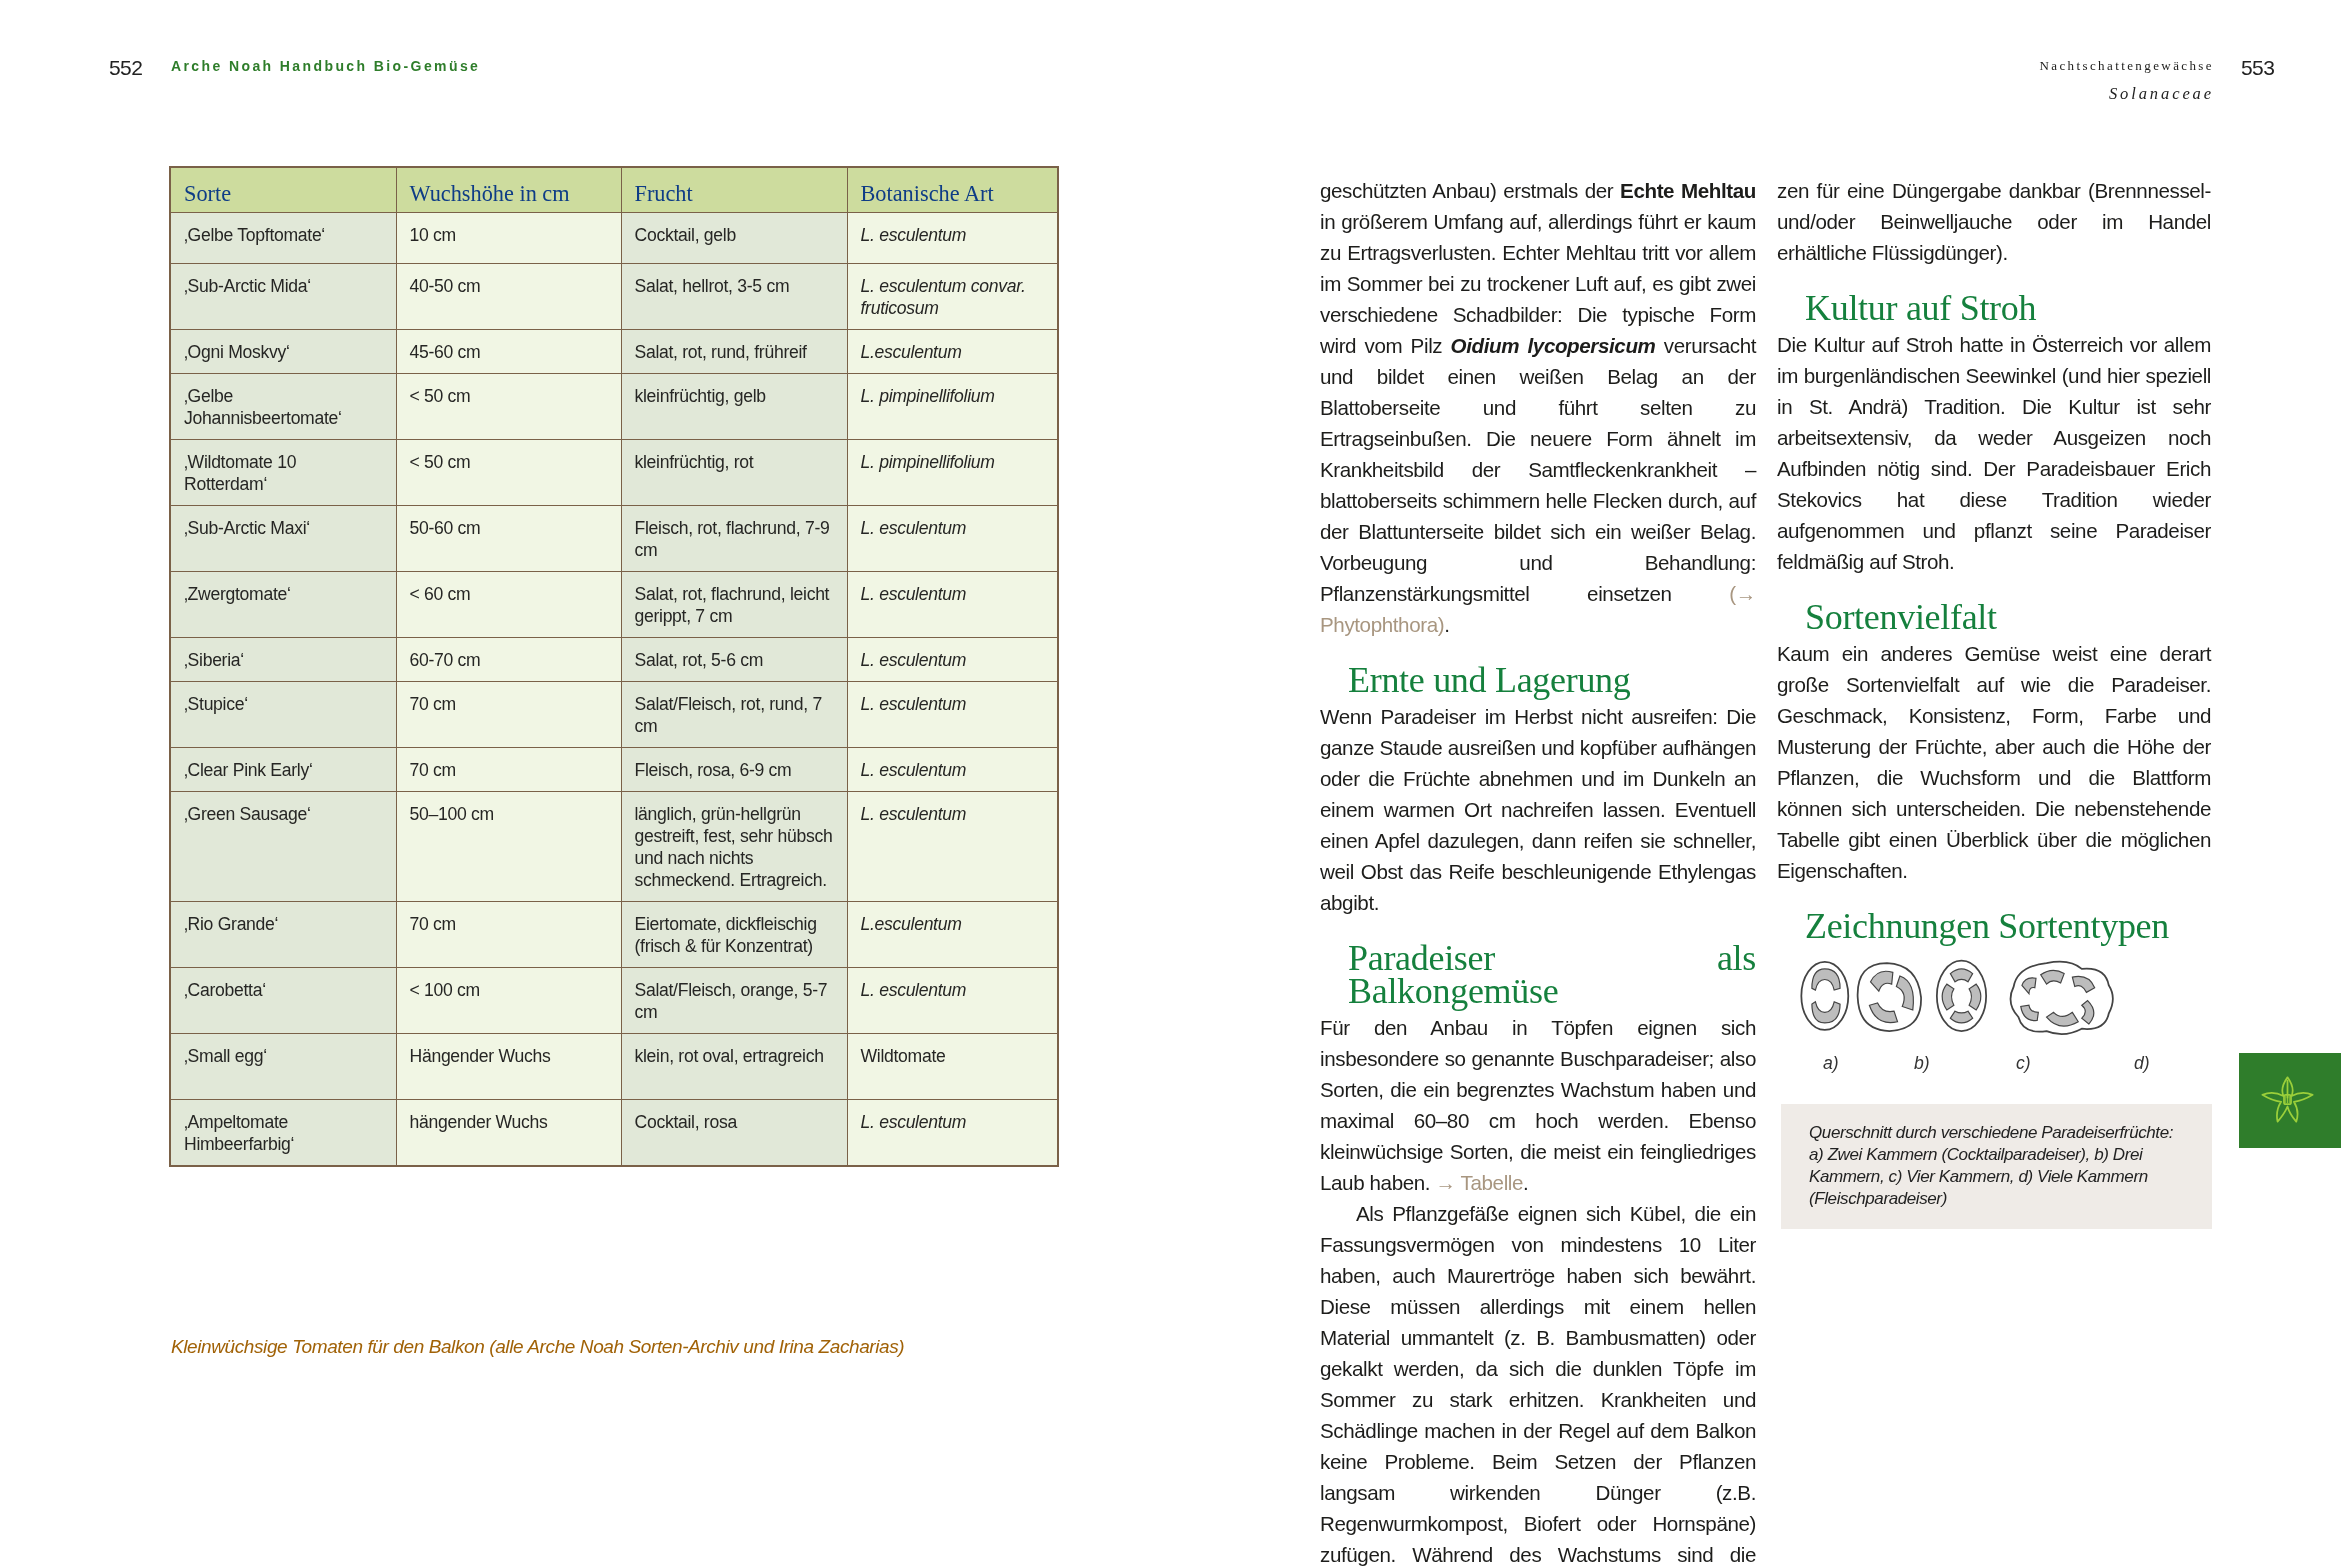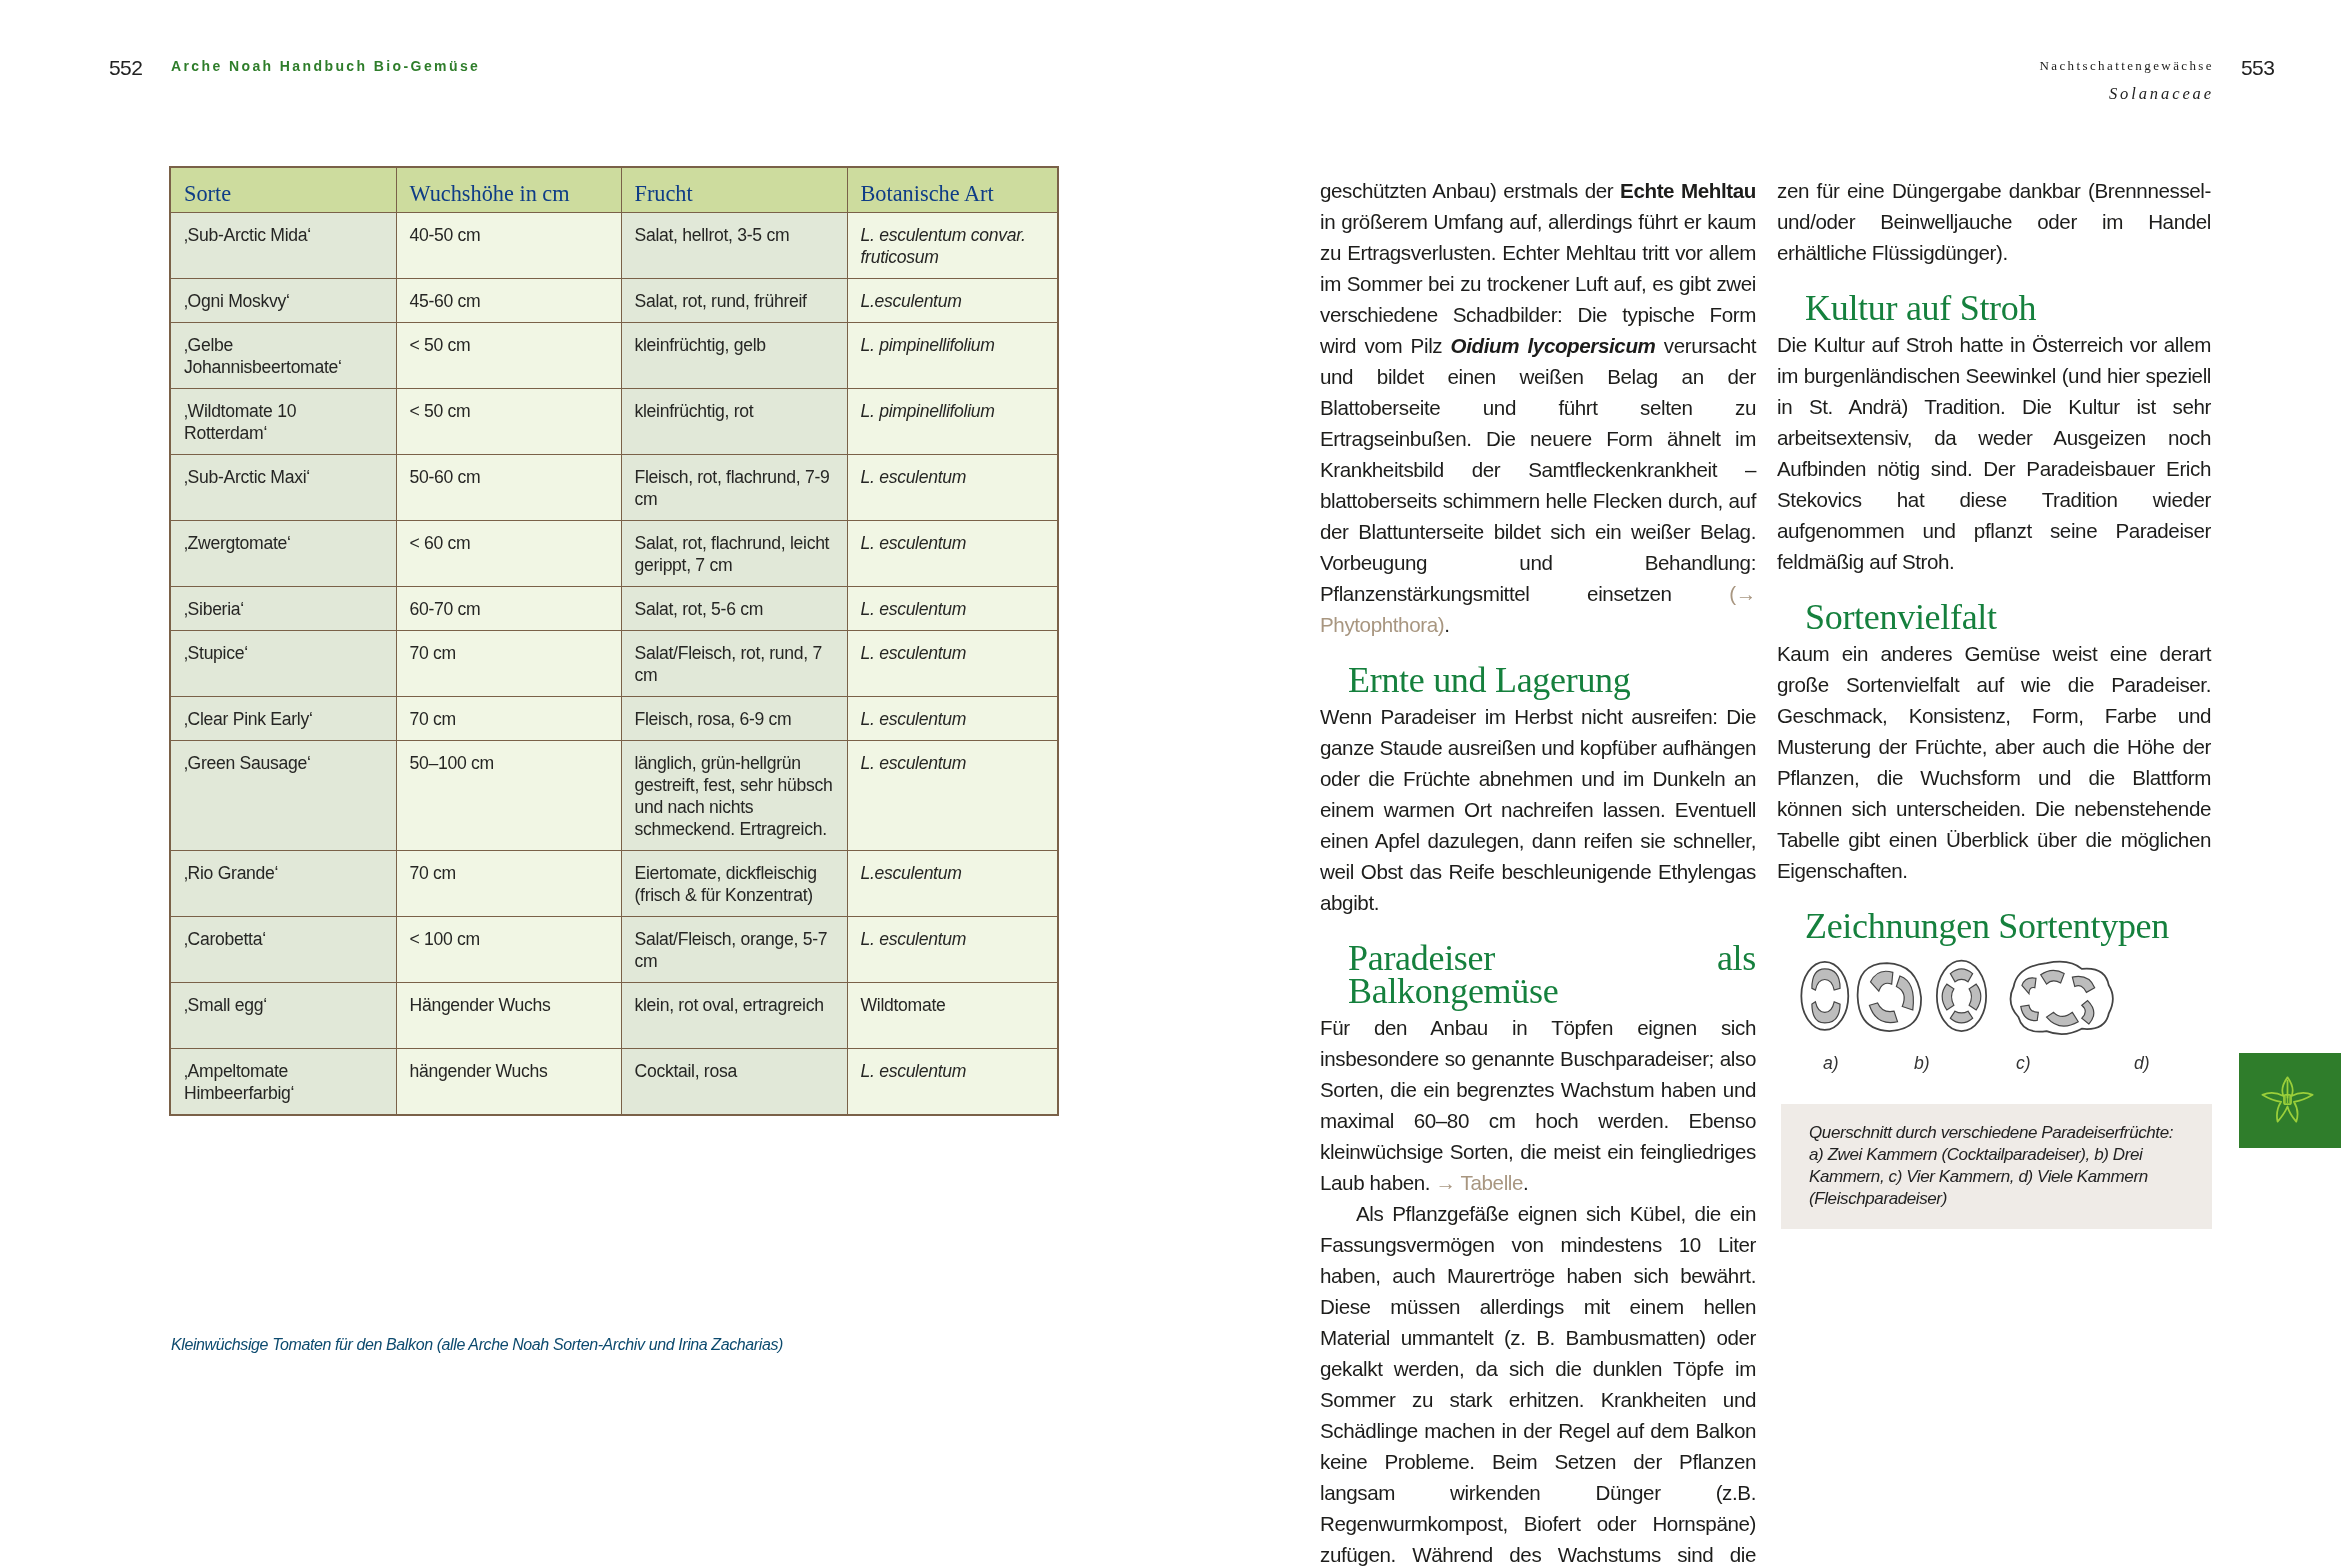--- a/index.html
+++ b/index.html
@@ -22,21 +22,21 @@
                  font-size:22.3px; color:#0e3c86; height:26px; padding-top:13px; padding-bottom:5px; }
   table.sorten td { font-family:"Liberation Sans", sans-serif; font-size:17.6px; line-height:22.3px;
                  color:#262624; letter-spacing:-0.3px; }
   table.sorten td.c0, table.sorten td.c2 { background:#e1e8d8; }
   table.sorten td.c1, table.sorten td.c3 { background:#f1f6e4; }
   table.sorten td.c3 { font-style:italic; }
   table.sorten td.c3.plain { font-style:normal; }
   table.sorten tr { height:0.6px; }
 
   .caption-left { left:171px; top:1336px; font-family:"Liberation Sans", sans-serif; font-style:italic;
-                  font-size:16px; color:#0c4a6e; letter-spacing:-0.4px;text-align:center; }
+                  font-size:19px; color:#a16207; letter-spacing:-0.4px;text-align:center; }
 
   
   .col { position:absolute; font-family:"Liberation Sans", sans-serif; font-size:20.6px; line-height:31px;
          color:#1d1d1b; text-align:justify; letter-spacing:-0.4px; }
   .col p { margin:0; }
   .col .indent { text-indent:36px; }
   .col h2 { font-family:"Liberation Serif", serif; font-weight:normal; color:#15803d; font-size:36px;
             margin:23.5px 0 4.7px 28px; line-height:33px; letter-spacing:-0.3px; }
   .xref { color:#a89680; }
   .bold { font-weight:bold; }
@@ -72,20 +72,26 @@
     </colgroup>
   <thead>
     <tr>
       <th>Sorte</th>
       <th>Wuchshöhe in cm</th>
       <th>Frucht</th>
       <th>Botanische Art</th>
     </tr>
   </thead>
   <tbody id="tbody">
+  <tr style="height: 51px;">
+        <td class="c0">‚Gelbe Topftomate‘</td>
+        <td class="c1">10 cm</td>
+        <td class="c2">Cocktail, gelb</td>
+        <td class="c3">L. esculentum</td>
+      </tr>
       <tr style="height: 66px;">
         <td class="c0">‚Sub-Arctic Mida‘</td>
         <td class="c1">40-50 cm</td>
         <td class="c2">Salat, hellrot, 3-5 cm</td>
         <td class="c3">L. esculentum convar. fruticosum</td>
       </tr>
       <tr style="height: 44px;">
         <td class="c0">‚Ogni Moskvy‘</td>
         <td class="c1">45-60 cm</td>
         <td class="c2">Salat, rot, rund, frühreif</td>

